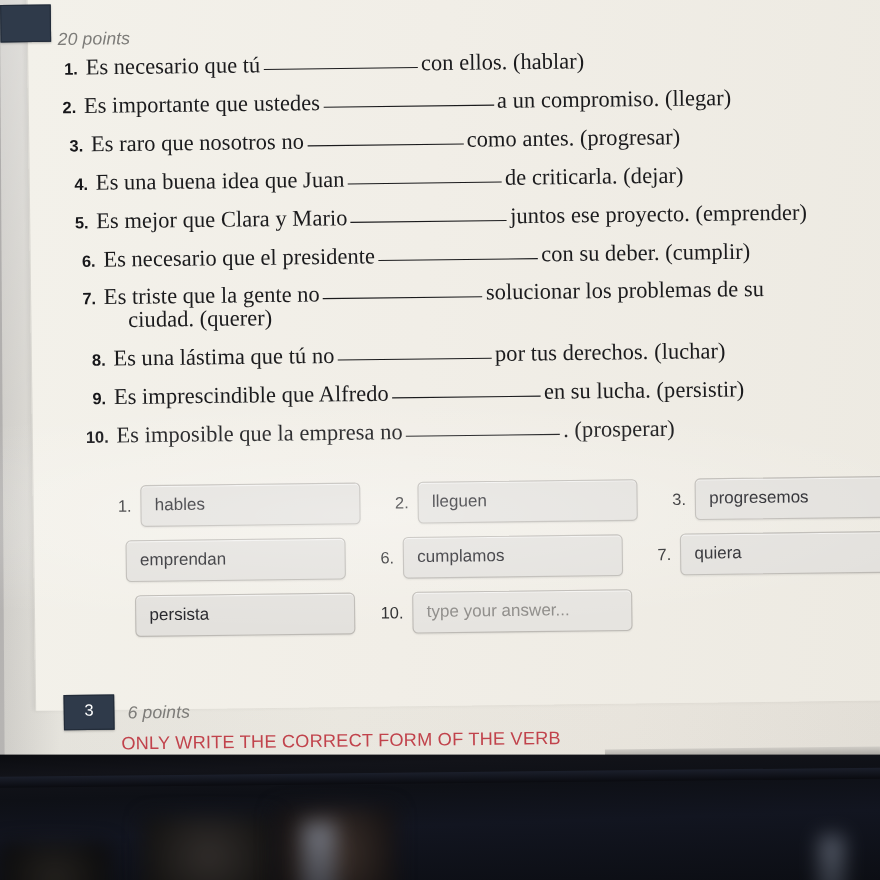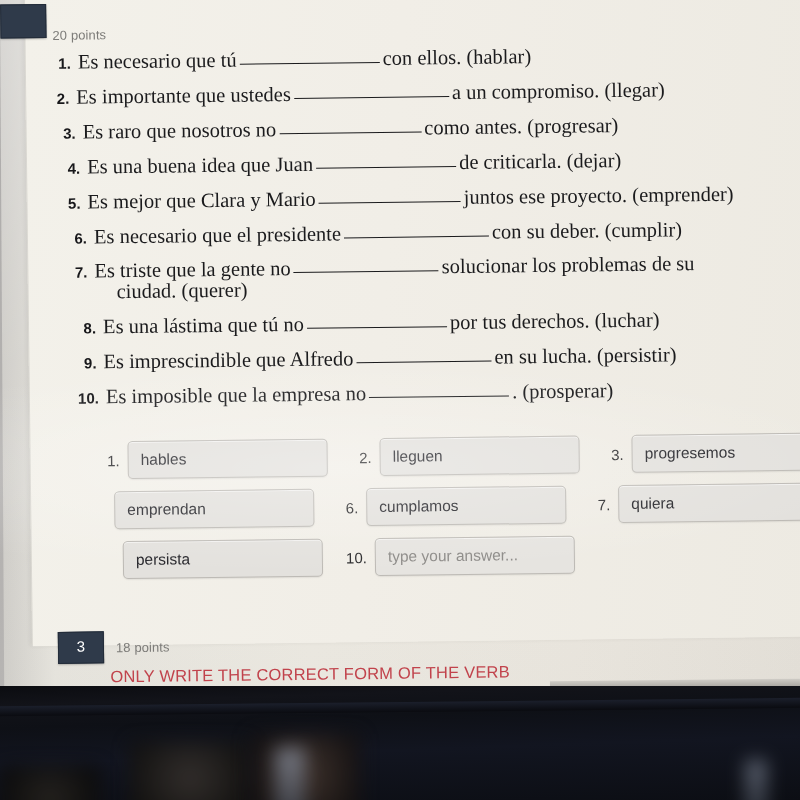--- a/index.html
+++ b/index.html
@@ -83,22 +83,23 @@
   }
   #badge-top {
     left: -24px;
     top: 8px;
     width: 44px;
     height: 32px;
   }
   .points-label {
     position: absolute;
     color: #7d7c79;
-    font-size: 13px;
+    font-size: 16px;
     letter-spacing: 0.1px;
+    font-style: italic;
   }
   #points-top { left: 28px; top: 32px; }
 
   
   #question-list {
     position: absolute;
     left: 0;
     top: 56px;
     width: 790px;
   }
@@ -409,21 +410,21 @@
           <div class="ans-cell">
             <span class="ans-idx">10.</span>
             <div class="ans-input placeholder">type your answer...</div>
           </div>
         </div>
 
       </div>
 
       <div id="bottom-section">
         <div class="q-badge" id="badge-bottom">3</div>
-        <div class="points-label" id="points-bottom">18 points</div>
+        <div class="points-label" id="points-bottom">6 points</div>
         <div id="red-instruction">ONLY WRITE THE CORRECT FORM OF THE VERB</div>
       </div>
 
     </div>
 
     <div id="glare"></div>
   </div>
 
   <div id="band-edge-light"></div>
 

